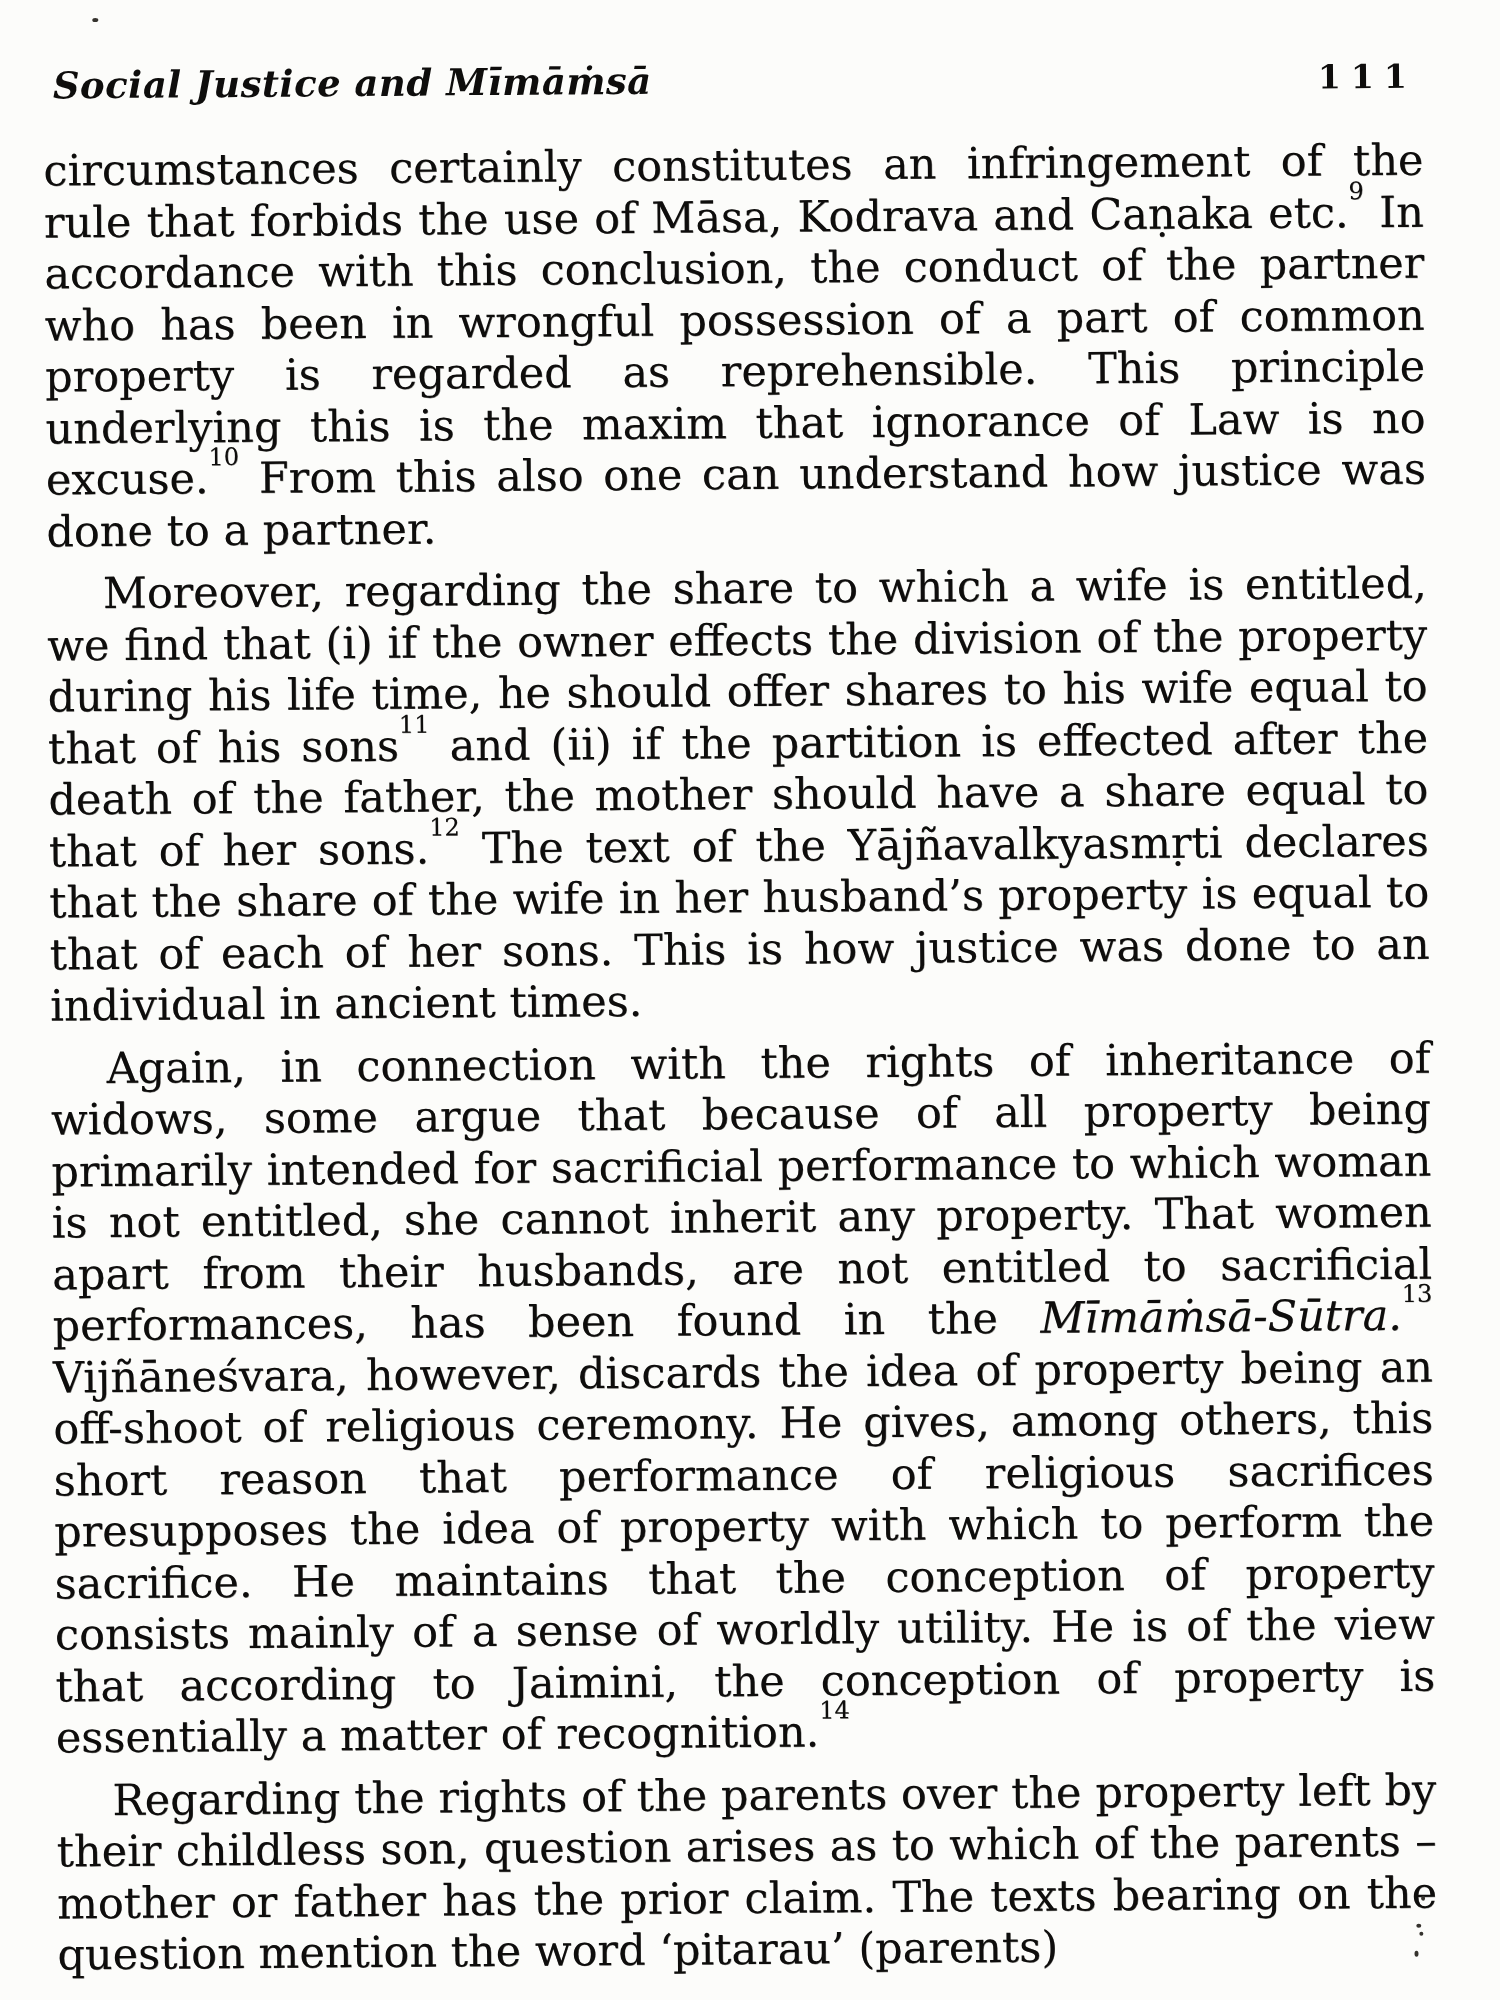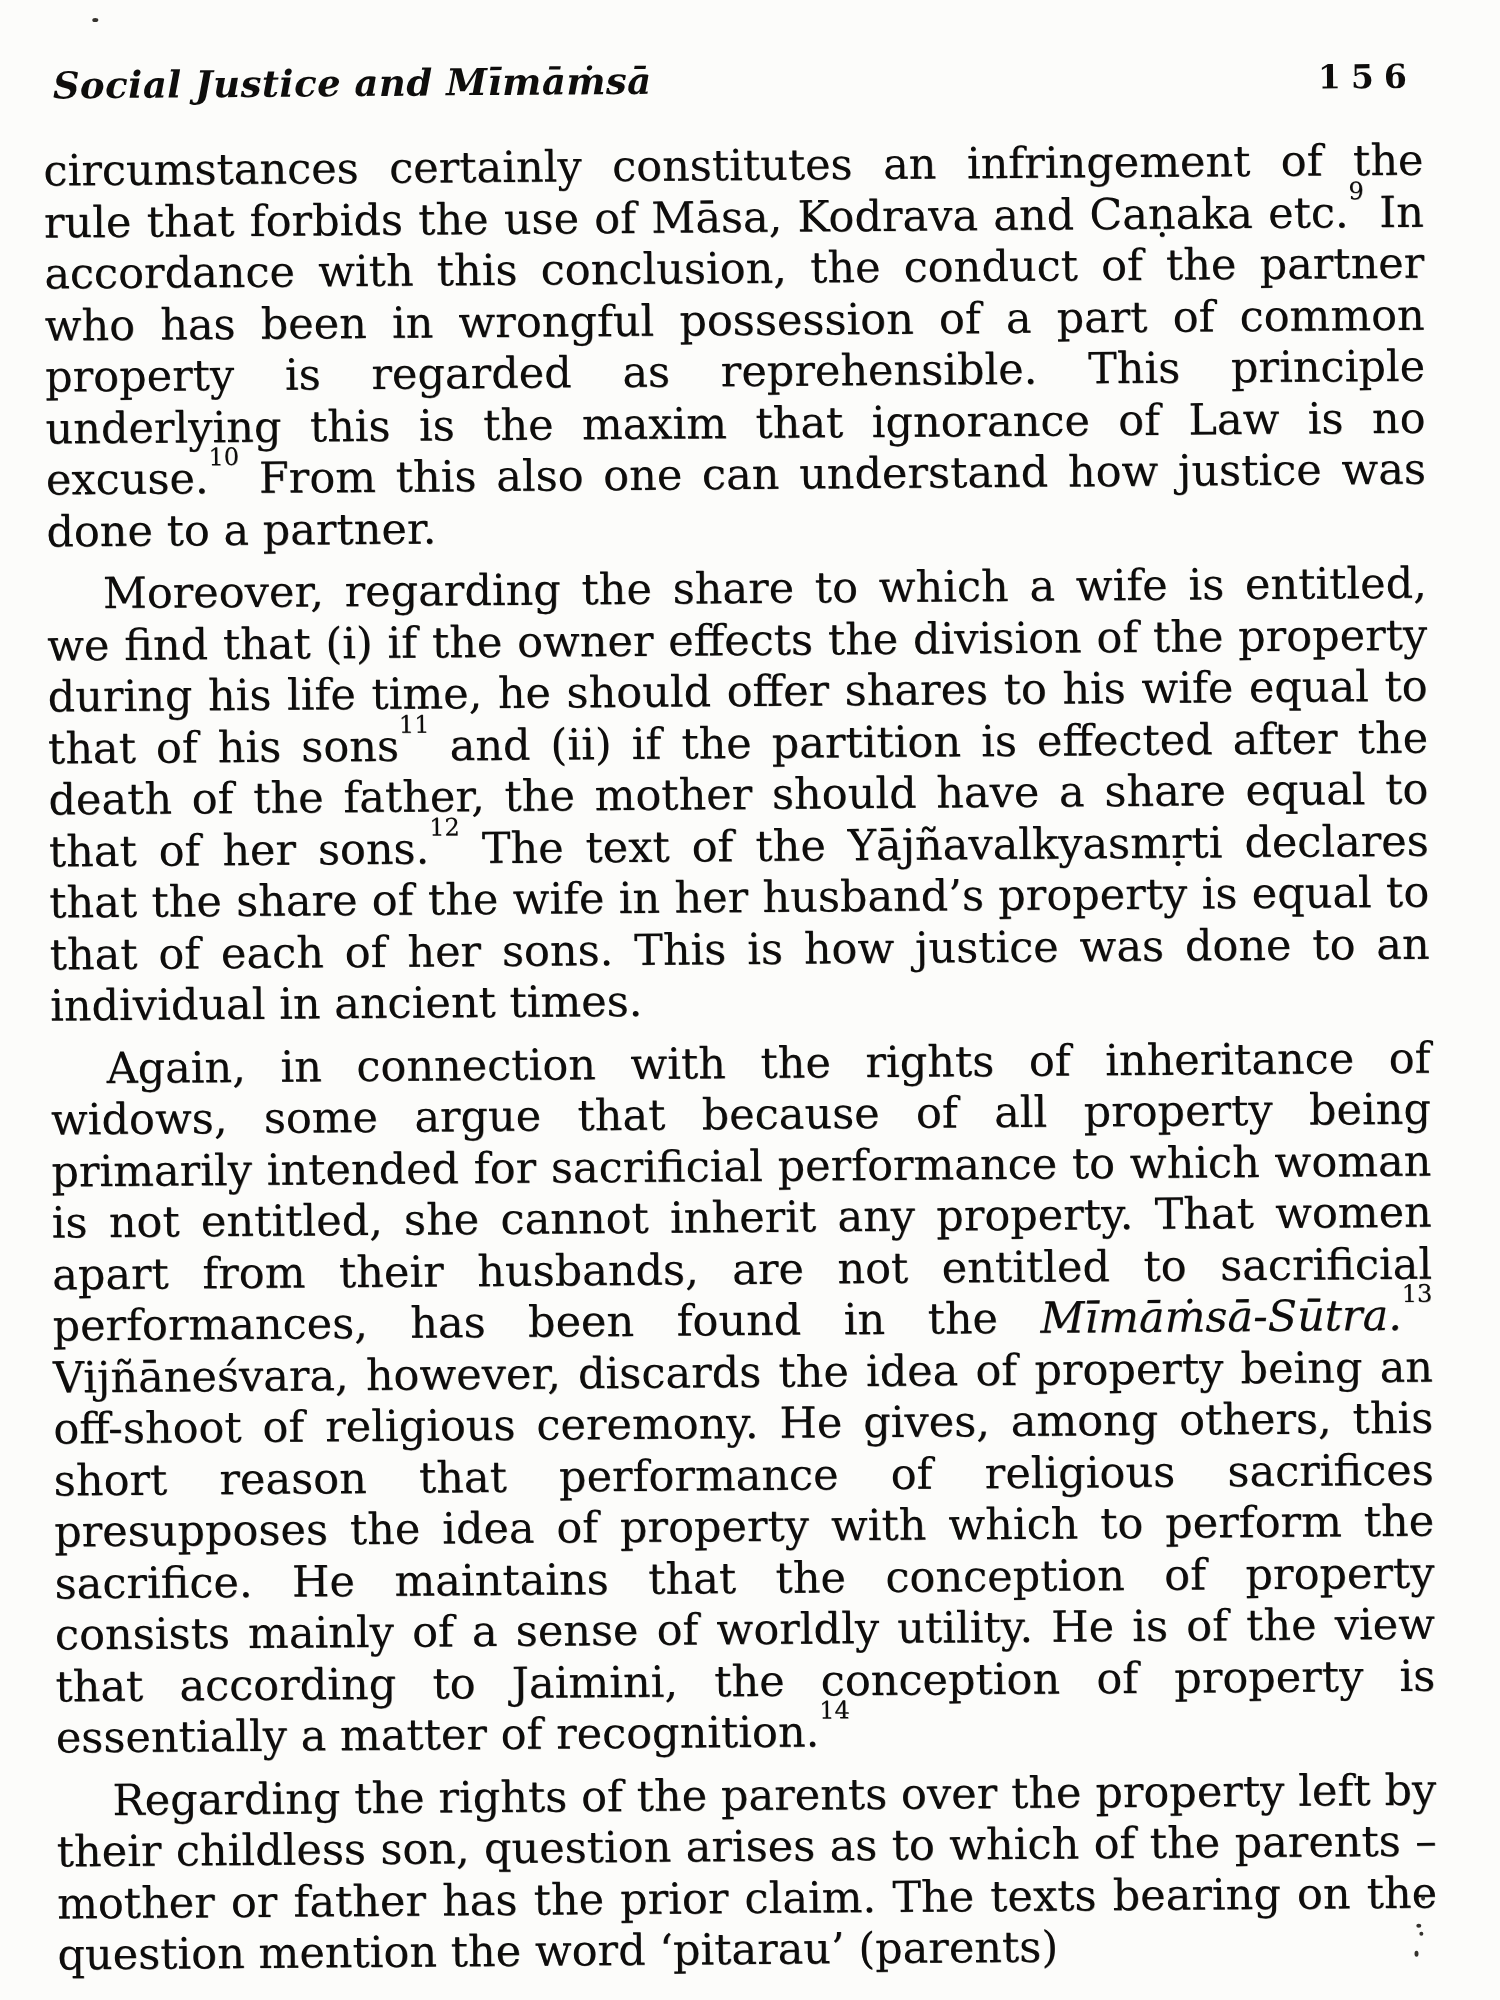--- a/index.html
+++ b/index.html
@@ -38,21 +38,21 @@
   i { font-style: italic; }
   .speck { position: absolute; background: #35322d; border-radius: 50%; }
 </style>
 </head>
 <body>
 
 <div class="scan-page">
 
   <div class="running-header">
     <span class="header-title">Social Justice and Mīmāṁsā</span>
-    <span class="page-number">156</span>
+    <span class="page-number">111</span>
   </div>
 
   <div class="text-block">
       <p class="para"><span>circumstances certainly constitutes an infringement of the rule that forbids the use of Māsa, Kodrava and Caṇaka etc.</span><sup class="fnref">9</sup><span> In accordance with this conclusion, the conduct of the partner who has been in wrongful possession of a part of common property is regarded as reprehensible. This principle underlying this is the maxim that ignorance of Law is no excuse.</span><sup class="fnref">10</sup><span> From this also one can understand how justice was done to a partner.</span></p>
       <p class="para indent"><span>Moreover, regarding the share to which a wife is entitled, we find that (i) if the owner effects the division of the property during his life time, he should offer shares to his wife equal to that of his sons</span><sup class="fnref">11</sup><span> and (ii) if the partition is effected after the death of the father, the mother should have a share equal to that of her sons.</span><sup class="fnref">12</sup><span> The text of the Yājñavalkyasmṛti declares that the share of the wife in her husband’s property is equal to that of each of her sons. This is how justice was done to an individual in ancient times.</span></p>
       <p class="para indent"><span>Again, in connection with the rights of inheritance of widows, some argue that because of all property being primarily intended for sacrificial performance to which woman is not entitled, she cannot inherit any property. That women apart from their husbands, are not entitled to sacrificial performances, has been found in the </span><i>Mīmāṁsā-Sūtra.</i><sup class="fnref">13</sup><span> Vijñāneśvara, however, discards the idea of property being an off-shoot of religious ceremony. He gives, among others, this short reason that performance of religious sacrifices presupposes the idea of property with which to perform the sacrifice. He maintains that the conception of property consists mainly of a sense of worldly utility. He is of the view that according to Jaimini, the conception of property is essentially a matter of recognition.</span><sup class="fnref">14</sup></p>
       <p class="para indent"><span>Regarding the rights of the parents over the property left by their childless son, question arises as to which of the parents – mother or father has the prior claim. The texts bearing on the question mention the word ‘pitarau’ (parents)</span></p>
     </div>
 
   <div class="speck" style="left:100px; top:13px; width:6px; height:4px;"></div>

